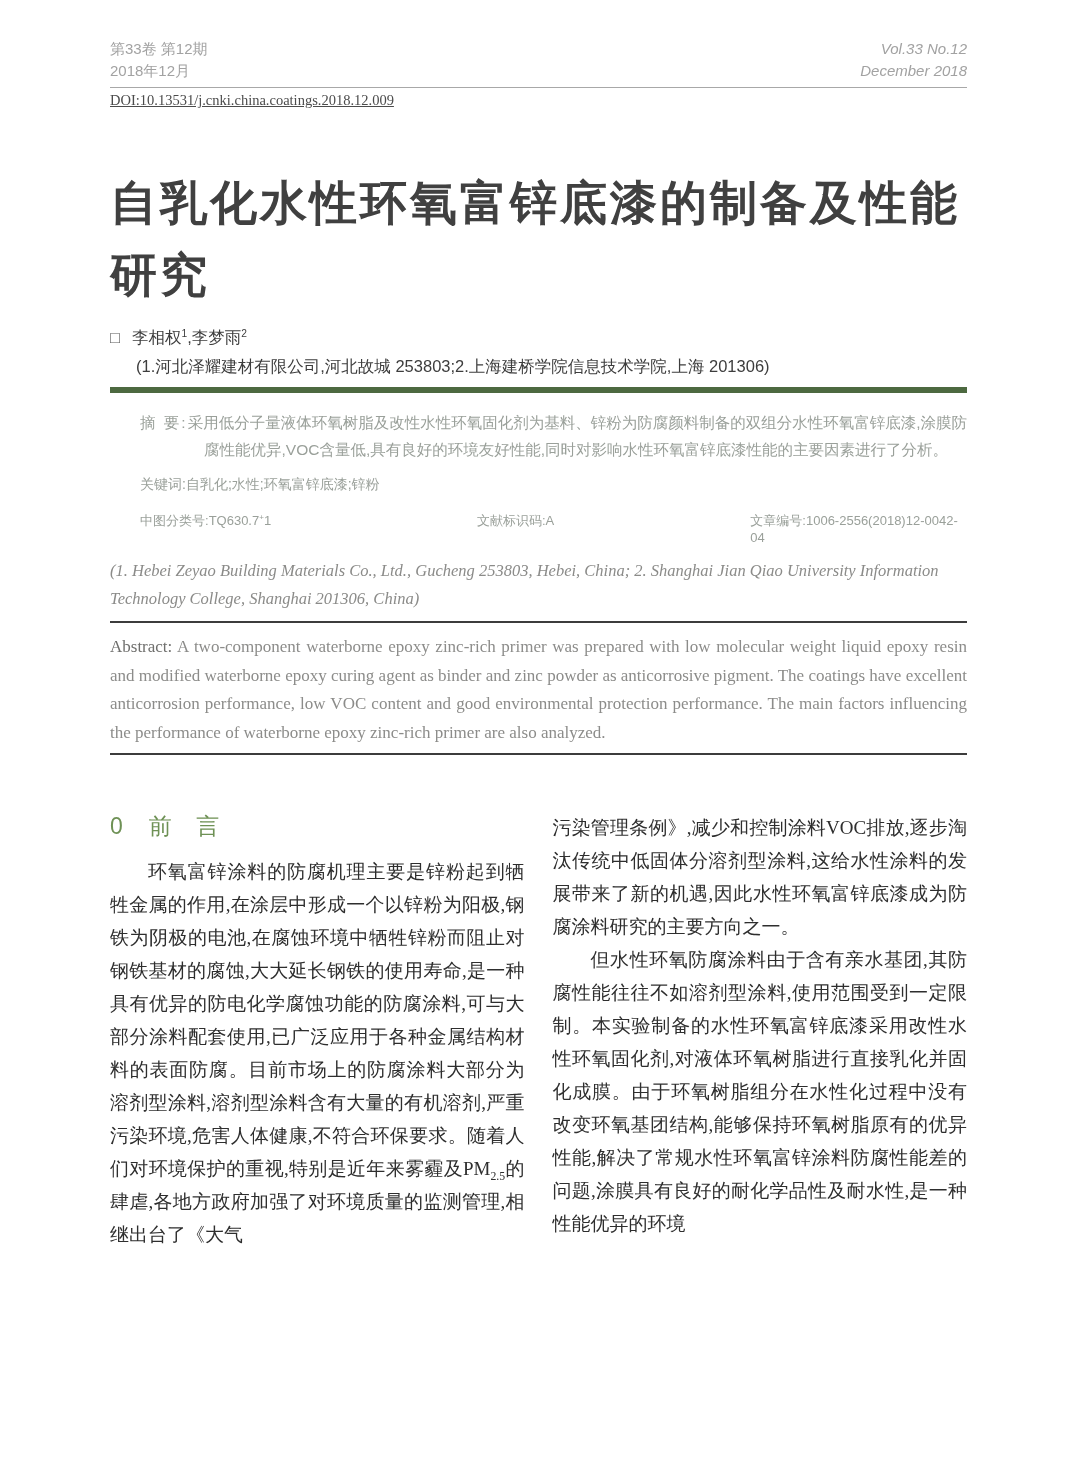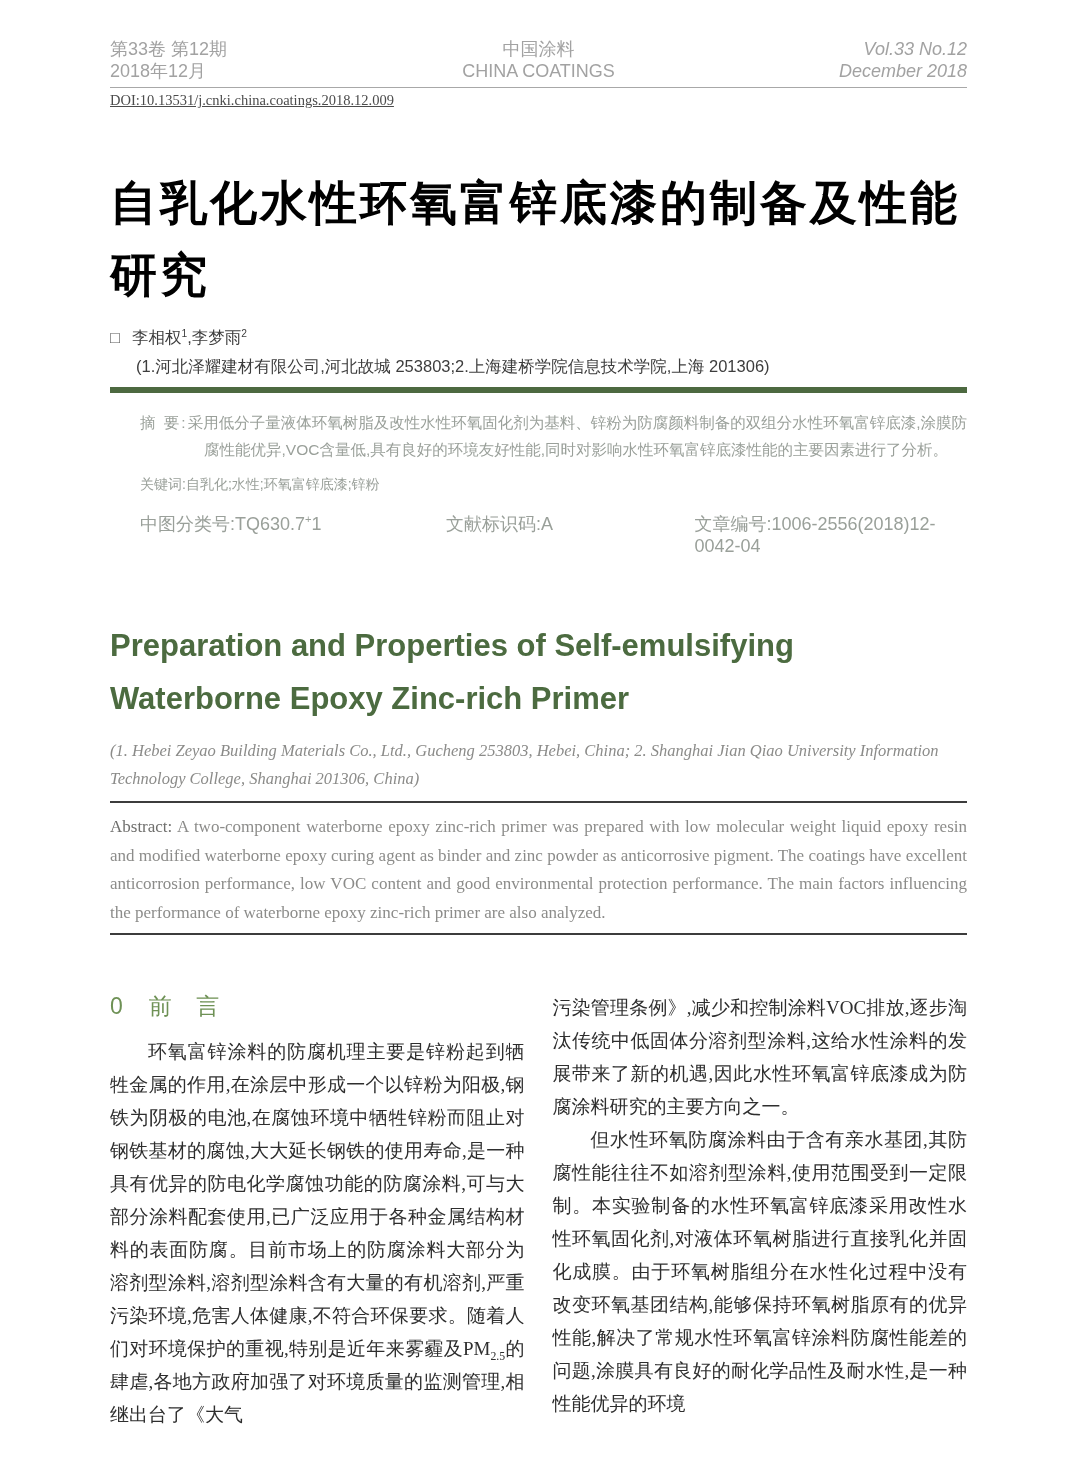--- a/index.html
+++ b/index.html
@@ -8,21 +8,21 @@
     width: 1075px; height: 1459px;
     overflow: hidden;
     font-family: "Liberation Serif", serif;
     color: #2e2e2e;
   }
   .page { padding: 38px 108px 0 110px; }
 
   
   .jheader {
     display: flex; justify-content: space-between;
-    color: #a2a2a2; font-size: 18px; line-height: 22px;
+    color: #a2a2a2; font-size: 15px; line-height: 22px;
     font-family: "Liberation Sans", sans-serif;
     padding-bottom: 5px;
     border-bottom: 1px solid #a8a8a8;
   }
   .jheader .col-left  { text-align: left;  width: 220px; }
   .jheader .col-center{ text-align: center; flex: 1; }
   .jheader .col-right { text-align: right; width: 220px; font-style: italic; }
   .doi-line {
     margin-top: 4px;
     font-size: 14.5px; color: #4b4b4b;
@@ -30,21 +30,21 @@
     text-decoration: underline;
   }
 
   
   .cn-title {
     margin-top: 58px;
     font-family: "Liberation Sans", sans-serif;
     font-weight: 700;
     font-size: 47px; line-height: 72px;
     letter-spacing: 3px;
-    color: #000000;
+    color: #404040;
   }
   .cn-authors {
     margin-top: 16px;
     font-size: 16.5px; color: #3d3d3d;
     font-family: "Liberation Sans", sans-serif;
   }
   .cn-authors .box-marker { margin-right: 12px; color: #5a5a5a; }
   .cn-affil {
     margin-top: 7px; margin-left: 26px;
     font-size: 16.5px; color: #3d3d3d;
@@ -57,21 +57,21 @@
   .cn-abstract {
     margin: 16px 0 0 30px;
     font-size: 15.5px; line-height: 27px;
     padding-left: 64px; text-indent: -64px;
     text-align: justify;
   }
   .cn-abstract .lab { letter-spacing: 2px; }
   .cn-keywords { margin: 8px 0 0 30px; font-size: 14px; line-height: 27px; }
   .cn-clc-row {
     display: flex; margin: 14px 0 0 30px;
-    font-size: 18px;
+    font-size: 13px;
   }
   .cn-clc-row .seg1 { width: 345px; }
   .cn-clc-row .seg2 { width: 280px; }
   sup { font-size: 0.62em; vertical-align: super; line-height: 0; }
   sub { font-size: 0.62em; vertical-align: sub; line-height: 0; }
 
   
   .en-title {
     margin-top: 62px;
     font-family: "Liberation Sans", sans-serif;
@@ -124,24 +124,20 @@
 </head>
 <body>
 
 <div class="page">
 
   <div class="jheader">
     <div class="col-left">
       <div>第33卷 第12期</div>
       <div>2018年12月</div>
     </div>
-    <div class="col-center">
-      <div>中国涂料</div>
-      <div>CHINA COATINGS</div>
-    </div>
     <div class="col-right">
       <div>Vol.33  No.12</div>
       <div>December  2018</div>
     </div>
   </div>
   <div class="doi-line">DOI:10.13531/j.cnki.china.coatings.2018.12.009</div>
 
   <h1 class="cn-title">自乳化水性环氧富锌底漆的制备及性能研究</h1>
 
   <div class="cn-authors">
@@ -154,21 +150,20 @@
   <div class="cn-meta">
     <p class="cn-abstract"><span class="lab">摘  要:</span><span>采用低分子量液体环氧树脂及改性水性环氧固化剂为基料、锌粉为防腐颜料制备的双组分水性环氧富锌底漆,涂膜防腐性能优异,VOC含量低,具有良好的环境友好性能,同时对影响水性环氧富锌底漆性能的主要因素进行了分析。</span></p>
     <p class="cn-keywords"><span>关键词:</span><span>自乳化;水性;环氧富锌底漆;锌粉</span></p>
     <div class="cn-clc-row">
       <span class="seg1"><span>中图分类号:</span><span>TQ630.7</span><sup>+</sup><span>1</span></span>
       <span class="seg2"><span>文献标识码:</span><span>A</span></span>
       <span class="seg3"><span>文章编号:</span><span>1006-2556(2018)12-0042-04</span></span>
     </div>
   </div>
 
-  <h2 class="en-title">Preparation and Properties of Self-emulsifying Waterborne Epoxy Zinc-rich Primer</h2>
 
   <div class="en-affil">(1. Hebei Zeyao Building Materials Co., Ltd., Gucheng 253803, Hebei, China; 2. Shanghai Jian Qiao University Information Technology College, Shanghai 201306, China)</div>
 
   <div class="rule-dark"></div>
 
   <p class="en-abstract"><span class="lab">Abstract:</span><span> A two-component waterborne epoxy zinc-rich primer was prepared with low molecular weight liquid epoxy resin and modified waterborne epoxy curing agent as binder and zinc powder as anticorrosive pigment. The coatings have excellent anticorrosion performance, low VOC content and good environmental protection performance. The main factors influencing the performance of waterborne epoxy zinc-rich primer are also analyzed.</span></p>
 
   <div class="rule-dark2"></div>
 
   <div class="body-cols">

